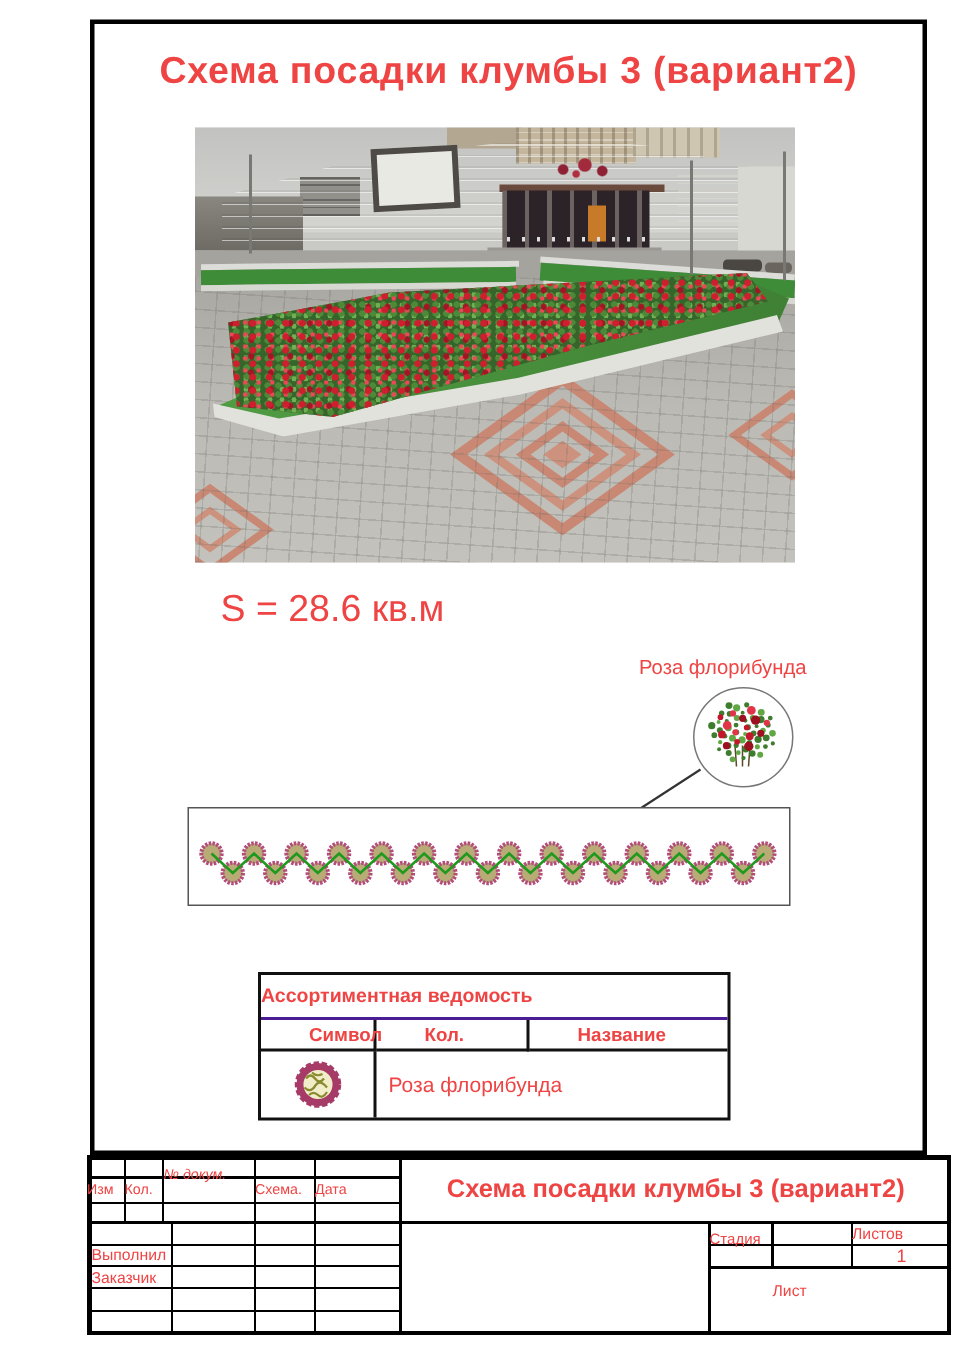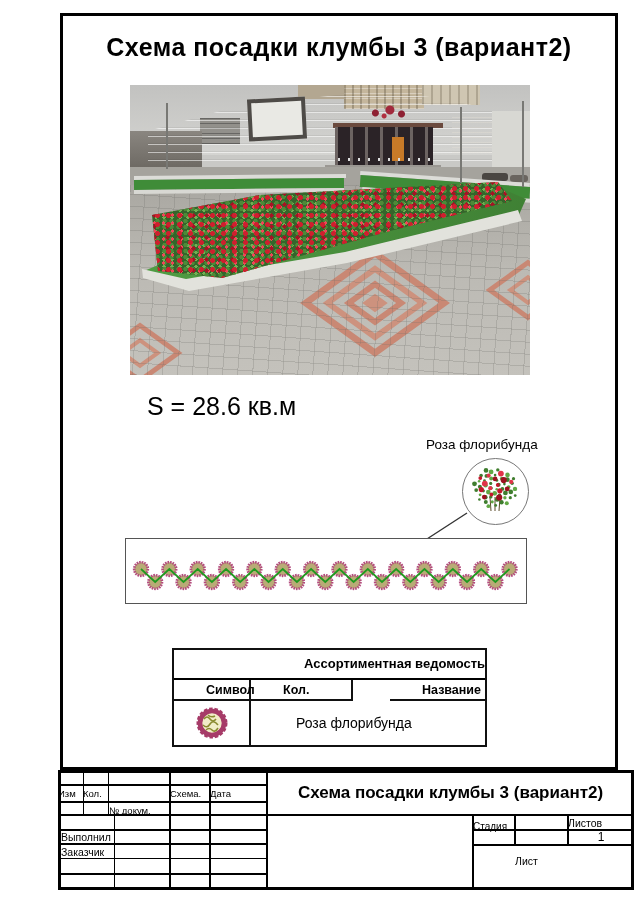--- a/index.html
+++ b/index.html
@@ -1,17 +1,17 @@
 <!DOCTYPE html>
 <html><head>
 <meta charset="utf-8">
 <style>
   html,body{margin:0;padding:0;background:#fff;}
   .page{position:relative;width:640px;height:905px;background:#fff;overflow:hidden;
-        font-family:"Liberation Sans",sans-serif;color:#000000;}
+        font-family:"Liberation Sans",sans-serif;color:#ef4444;}
   .abs{position:absolute;}
   .frame{position:absolute;left:60px;top:13px;width:558px;height:757px;border:3px solid #000;box-sizing:border-box;}
   .main-title{position:absolute;left:60px;top:33px;width:558px;text-align:center;
               font-size:25px;font-weight:bold;letter-spacing:0.5px;}
   
   .photo{position:absolute;left:130px;top:85px;width:400px;height:290px;overflow:hidden;background:#c9c9c6;}
   .photo div{position:absolute;}
   .sky{left:0;top:0;width:400px;height:70px;background:linear-gradient(#c2c2c0,#d4d4d1);}
   .tower1{left:168px;top:0;width:50px;height:14px;background:#b3a791;}
   .tower2{left:214px;top:0;width:80px;height:24px;background:#c4b69c;
@@ -82,27 +82,27 @@
          clip-path:polygon(22px 130px,130px 110px,368px 97px,382px 116px,260px 146px,92px 193px,28px 186px);}
   .pole{background:#787874;width:2px;}
   
   .area-label{position:absolute;left:147px;top:392px;font-size:25px;}
   .callout-label{position:absolute;left:426px;top:437px;font-size:13.5px;}
   .callout-circle{position:absolute;left:462px;top:458px;width:67px;height:67px;border:1.5px solid #777;
                   border-radius:50%;box-sizing:border-box;background:#fff;}
   .strip{position:absolute;left:125px;top:538px;width:402px;height:66px;border:1.5px solid #555;box-sizing:border-box;background:#fff;}
   
   .tbl{position:absolute;left:172px;top:648px;width:315px;border:2px solid #111;box-sizing:border-box;background:#fff;}
-  .tbl-title{height:28px;line-height:28px;text-align:right;font-weight:bold;font-size:13px;border-bottom:2px solid #000000;}
+  .tbl-title{height:28px;line-height:28px;text-align:left;font-weight:bold;font-size:13px;border-bottom:2px solid #4c1d95;}
   .tbl-row{display:flex;}
   .tbl-head .cell{height:21px;line-height:21px;font-weight:bold;font-size:12.5px;border-bottom:2px solid #111;padding-left:32px;}
   .cell{box-sizing:border-box;}
   .c1{width:77px;border-right:2px solid #111;text-align:center;}
   .c2{width:102px;border-right:2px solid #111;padding-left:20px;}
-  .c3{flex:1;padding-left:12px;margin-left:37px;}
+  .c3{flex:1;padding-left:12px;}
   .tbl-data .cell{height:44px;font-size:14px;}
   .tbl-data .c2{line-height:44px;padding-left:0;text-align:center;font-size:15px;}
   .tbl-data .c3{line-height:44px;font-size:14px;padding-left:8px;}
   .symwrap{height:44px;display:flex;align-items:center;justify-content:center;}
   
   .stamp{position:absolute;left:58px;top:770px;width:576px;height:120px;background:#fff;}
   .stamp .lbl{position:absolute;font-size:9.5px;}
   .stamp .lbl2{position:absolute;font-size:10.5px;}
   .stamp-title{position:absolute;left:209px;top:0;width:367px;height:45px;line-height:45px;
                text-align:center;font-weight:bold;font-size:17px;}
@@ -324,21 +324,21 @@
       <line x1="0" y1="88.5" x2="209" y2="88.5" stroke="#000" stroke-width="1.6"></line>
       <line x1="0" y1="104" x2="209" y2="104" stroke="#000" stroke-width="1.6"></line>
       <line x1="415" y1="45" x2="415" y2="120" stroke="#000" stroke-width="2.5"></line>
       <line x1="457" y1="45" x2="457" y2="75" stroke="#000" stroke-width="1.6"></line>
       <line x1="510" y1="45" x2="510" y2="75" stroke="#000" stroke-width="1.6"></line>
       <line x1="415" y1="60" x2="576" y2="60" stroke="#000" stroke-width="1.6"></line>
       <line x1="415" y1="75" x2="576" y2="75" stroke="#000" stroke-width="2.5"></line>
     </svg>
     <div class="lbl" style="left:0;top:18px;width:25px;">Изм</div>
     <div class="lbl" style="left:25px;top:18px;width:26px;">Кол.</div>
-    <div class="lbl" style="left:51px;top:35px;width:61px;">№ докум.</div>
+    <div class="lbl" style="left:51px;top:8px;width:61px;font-style:italic;">№ докум.</div>
     <div class="lbl" style="left:112px;top:18px;width:40px;">Схема.</div>
     <div class="lbl" style="left:152px;top:18px;width:57px;">Дата</div>
     <div class="lbl2" style="left:3px;top:61px;width:53px;">Выполнил</div>
     <div class="lbl2" style="left:3px;top:75.5px;width:53px;">Заказчик</div>
     <div class="stamp-title">Схема посадки клумбы 3 (вариант2)</div>
     <div class="lbl" style="left:415px;top:51px;width:42px;font-size:10px;">Стадия</div>
     <div class="lbl" style="left:457px;top:47px;width:53px;font-size:10.5px;margin-top:38px;">Лист</div>
     <div class="lbl" style="left:510px;top:47px;width:66px;font-size:10.5px;">Листов</div>
     <div class="sheets-val">1</div>
   </div>

